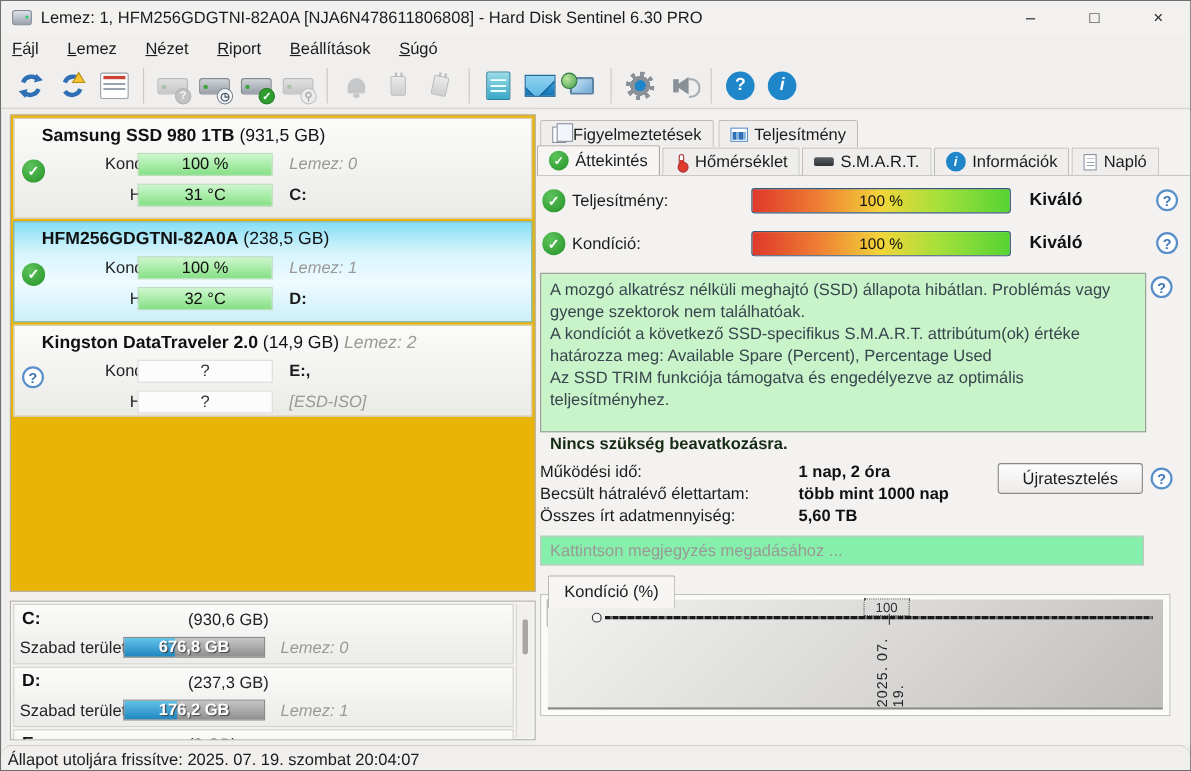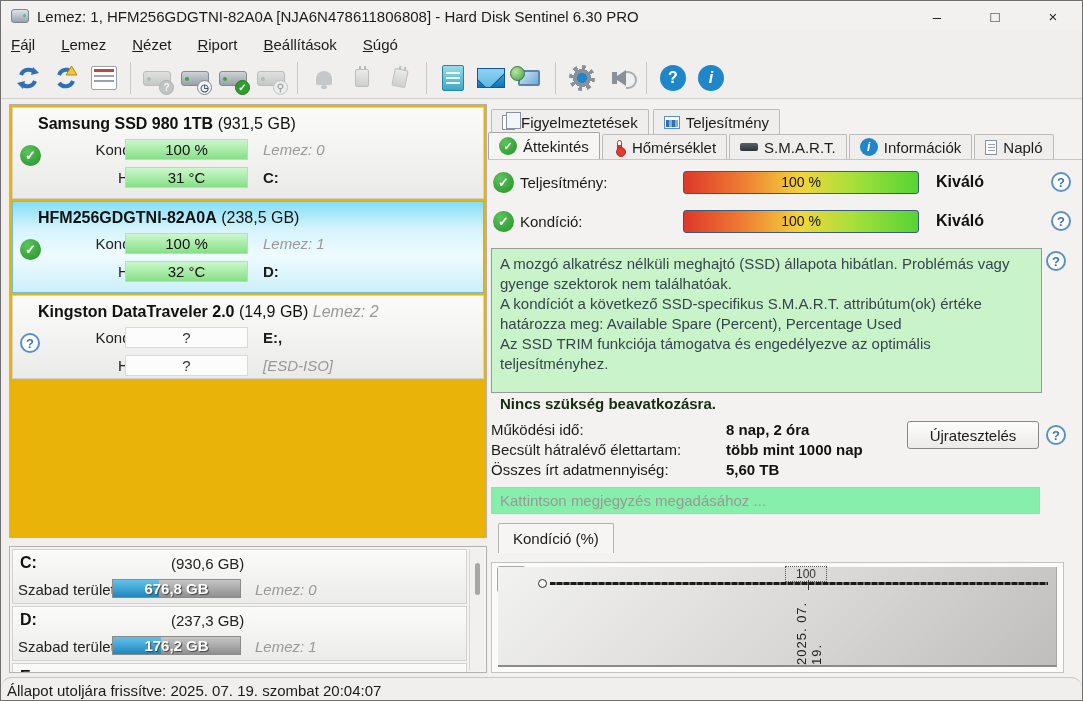--- a/index.html
+++ b/index.html
@@ -113,21 +113,21 @@
   .gb-help{position:absolute;left:558px;top:150px;}
 
   .info-row{position:absolute;left:3px;width:420px;height:20px;font-size:15px;color:#1b1b1b;}
   .info-val{position:absolute;left:235px;top:0;font-weight:bold;color:#111;}
   .retest{position:absolute;left:419px;top:320px;width:132px;height:28px;background:linear-gradient(180deg,#fdfdfd,#eceae8);border:1px solid #8a8886;border-radius:3px;font-size:15px;color:#1b1b1b;display:flex;align-items:center;justify-content:center;}
   .retest-help{position:absolute;left:558px;top:324px;}
   .comment{position:absolute;left:3px;top:386px;width:549px;height:27px;border:1px solid #c5c3c0;background:#86efac;font-size:15px;color:#333;padding:0 8px;}
   .comment::placeholder{color:#9b9996;}
 
   .chart-tab{position:absolute;left:10px;top:422px;height:30px;padding:0 14px;background:#f6f5f3;border:1px solid #b3b1ae;border-bottom:none;border-radius:2px 2px 0 0;font-size:15px;color:#1b1b1b;display:flex;align-items:center;z-index:2;}
-  .chart-box{position:absolute;left:3px;top:461px;width:573px;height:111px;background:#fbfbfa;border:1px solid #c5c3c0;padding:3px;}
+  .chart-box{position:absolute;left:3px;top:439px;width:573px;height:111px;background:#fbfbfa;border:1px solid #c5c3c0;padding:3px;}
   .chart-area{position:absolute;left:6px;top:4px;right:6px;bottom:5px;background:linear-gradient(135deg,#f2f2f1 0%,#d9d8d6 55%,#bfbebc 100%);border-bottom:2px solid #8d8b88;border-right:1px solid #a9a7a4;}
   .save-btn{position:absolute;left:5px;top:3px;width:29px;height:27px;background:linear-gradient(180deg,#fdfdfd,#e4e2e0);border:1px solid #a9a7a4;border-radius:3px;display:flex;align-items:center;justify-content:center;}
   .floppy{width:17px;height:16px;background:#2f6fb5;border-radius:2px 3px 2px 2px;position:relative;}
   .floppy::before{content:"";position:absolute;left:4px;top:1px;width:9px;height:5px;background:#e8eef5;}
   .floppy::after{content:"";position:absolute;left:3px;bottom:1px;width:11px;height:6px;background:#dfe6ee;}
   .ch-marker{position:absolute;left:40px;top:12px;width:9px;height:9px;border:1px solid #333;border-radius:50%;background:#f4f4f4;}
   .ch-line{position:absolute;left:52px;right:8px;top:15px;height:3px;background:repeating-linear-gradient(90deg,#1a1a1a 0 5px,#6b6b6b 5px 7px);}
   .ch-100{position:absolute;left:287px;top:-1px;padding:0 10px;font-size:12px;color:#333;border:1px dotted #555;background:transparent;}
   .ch-tick{position:absolute;left:310px;top:13px;width:1px;height:10px;background:#333;}
   .ch-date{position:absolute;left:296px;top:26px;font-size:13px;color:#222;writing-mode:vertical-rl;transform:rotate(180deg);letter-spacing:1px;}
@@ -356,21 +356,21 @@
     <div class="green-box">
       <div>A mozgó alkatrész nélküli meghajtó (SSD) állapota hibátlan. Problémás vagy gyenge szektorok nem találhatóak.</div>
       <div>A kondíciót a következő SSD-specifikus S.M.A.R.T. attribútum(ok) értéke határozza meg:  Available Spare (Percent), Percentage Used</div>
       <div>Az SSD TRIM funkciója támogatva és engedélyezve az optimális teljesítményhez.</div>
       <div class="gb-bold">Nincs szükség beavatkozásra.</div>
     </div>
     <div class="gb-help help">?</div>
 
     <div class="info-row" style="top:320px;">
       <span>Működési idő:</span>
-      <span class="info-val">8 nap, 2 óra</span>
+      <span class="info-val">1 nap, 2 óra</span>
     </div>
     <div class="info-row" style="top:340px;">
       <span>Becsült hátralévő élettartam:</span>
       <span class="info-val">több mint 1000 nap</span>
     </div>
     <div class="info-row" style="top:360px;">
       <span>Összes írt adatmennyiség:</span>
       <span class="info-val">5,60 TB</span>
     </div>
 

